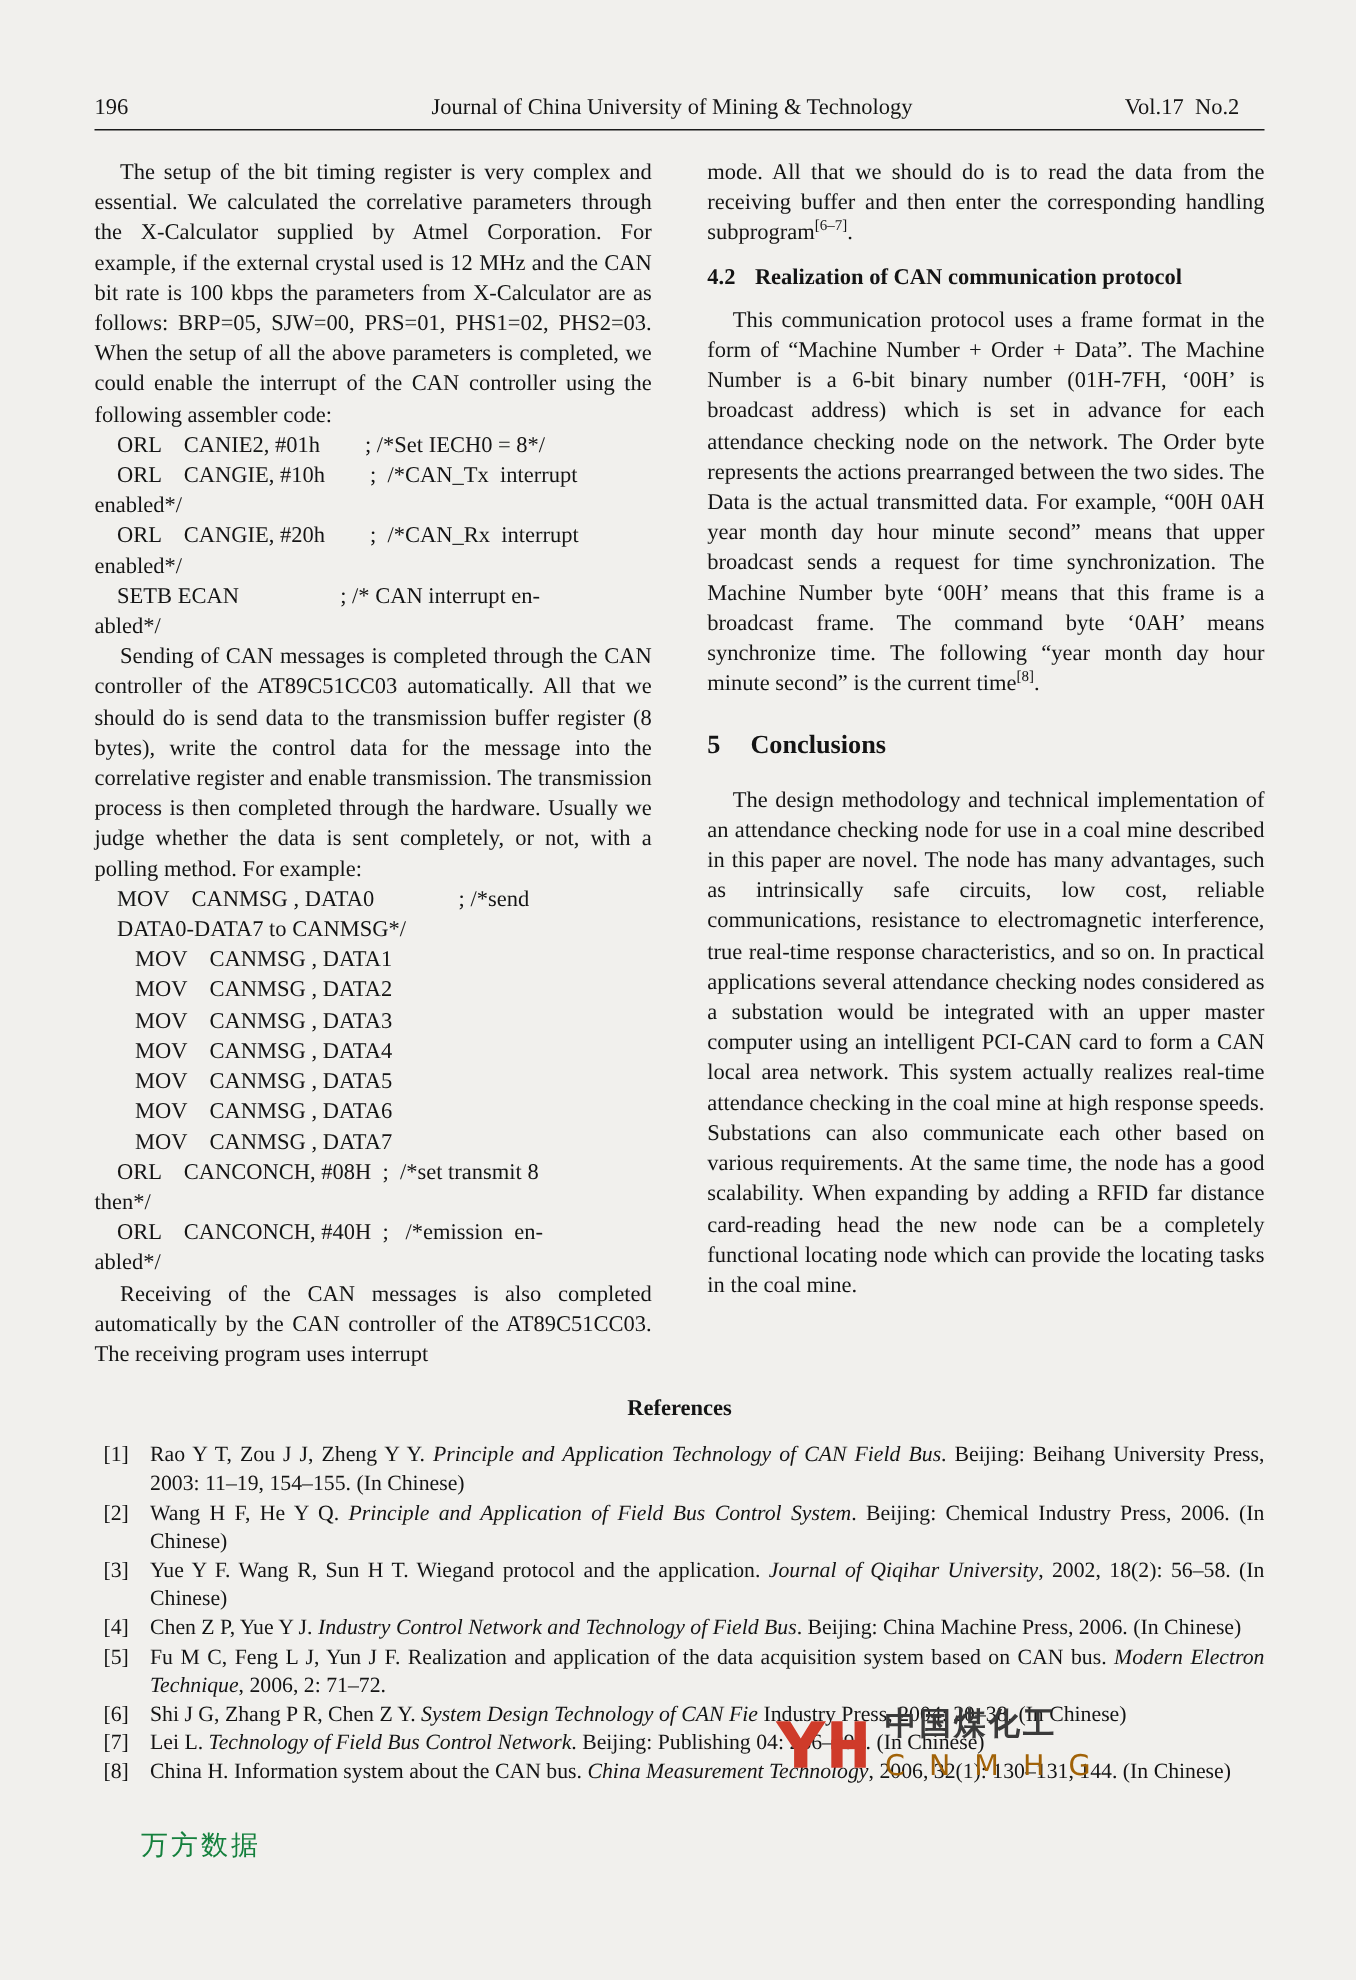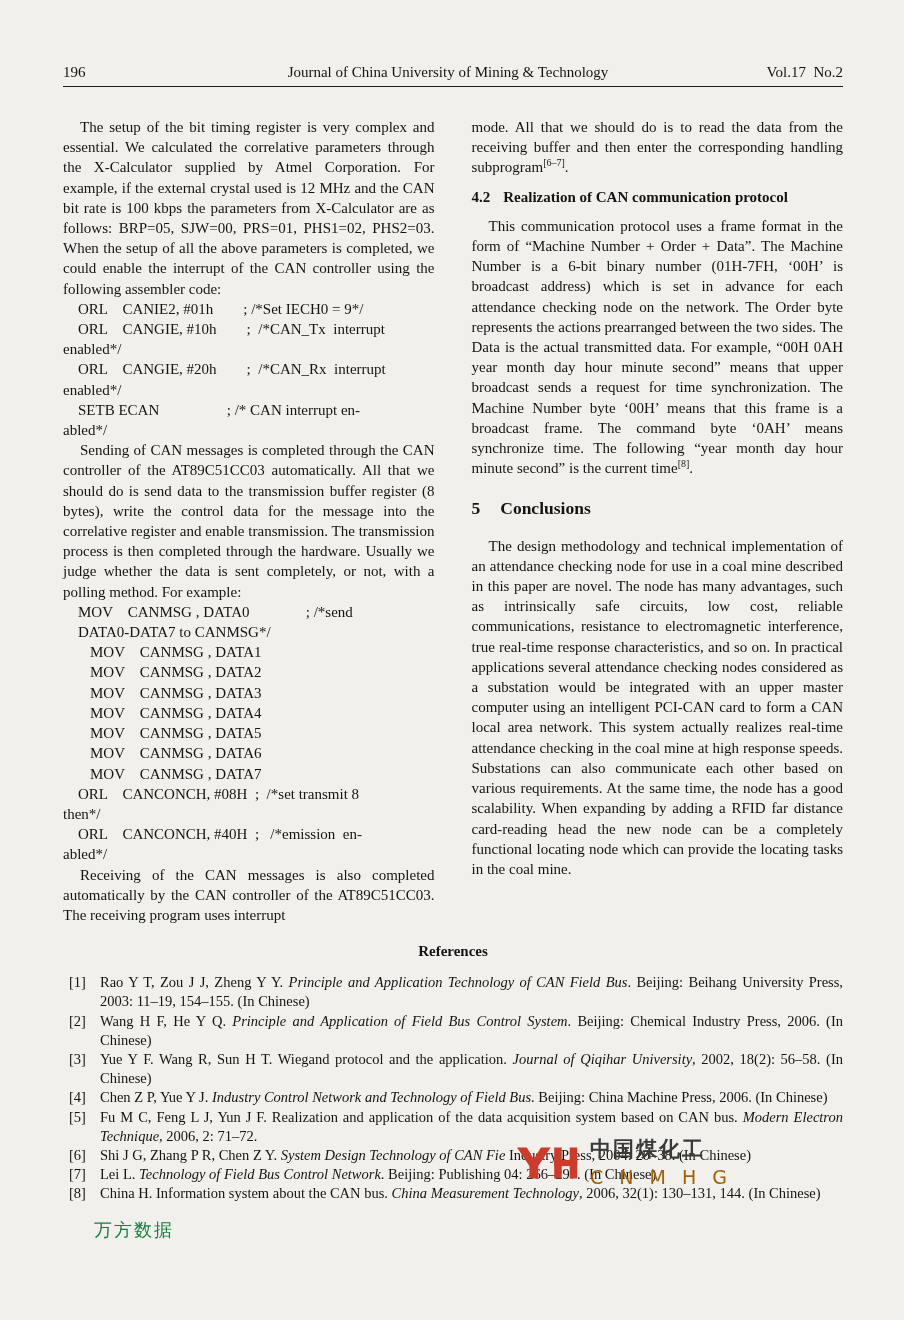--- a/index.html
+++ b/index.html
@@ -7,24 +7,24 @@
   .page {
     position:relative; width:904px; height:1320px; margin:0 auto;
     background:#f1f0ed; color:#141414; overflow:hidden;
     font-family:"Liberation Serif", serif;
   }
   .content { padding:64px 61px 0 63px; }
 
   .header { display:flex; align-items:baseline; font-size:15px; }
   .header .pn  { width:100px; }
   .header .jt  { flex:1; text-align:center; }
-  .header .vol { width:110px; text-align:right; white-space:pre; }
+  .header .vol { width:110px; text-align:center; white-space:pre; }
   .rule { border:none; border-top:1.6px solid #1a1a1a; margin-top:5px; }
 
-  .cols { display:flex; gap:37px; margin-top:30px; }
+  .cols { display:flex; gap:37px; margin-top:18px; }
   .col  { flex:1; font-size:15px; line-height:20.2px; text-align:justify; }
   p.para { margin:0; }
   p.ind  { text-indent:17px; }
 
   .code-line { white-space:pre-wrap; }
   .i0 { padding-left:0; }
   .i1 { padding-left:15px; }
   .i2 { padding-left:27px; }
 
   .sub-heading { display:flex; font-weight:bold; font-size:15px; margin:9px 0 9px; text-align:left; }
@@ -59,21 +59,21 @@
       <span class="jt">Journal of China University of Mining &amp; Technology</span>
       <span class="vol">Vol.17  No.2</span>
     </div>
     <hr class="rule">
 
     <div class="cols">
 
       <div class="col">
         <p class="para ind">The setup of the bit timing register is very complex and essential. We calculated the correlative parameters through the X-Calculator supplied by Atmel Corporation. For example, if the external crystal used is 12 MHz and the CAN bit rate is 100 kbps the parameters from X-Calculator are as follows: BRP=05, SJW=00, PRS=01, PHS1=02, PHS2=03. When the setup of all the above parameters is completed, we could enable the interrupt of the CAN controller using the following assembler code:</p>
         <div>
-          <div class="code-line i1">ORL    CANIE2, #01h        ; /*Set IECH0 = 9*/</div>
+          <div class="code-line i1">ORL    CANIE2, #01h        ; /*Set IECH0 = 8*/</div>
           <div class="code-line i1">ORL    CANGIE, #10h        ;  /*CAN_Tx  interrupt</div>
           <div class="code-line i0">enabled*/</div>
           <div class="code-line i1">ORL    CANGIE, #20h        ;  /*CAN_Rx  interrupt</div>
           <div class="code-line i0">enabled*/</div>
           <div class="code-line i1">SETB ECAN                  ; /* CAN interrupt en-</div>
           <div class="code-line i0">abled*/</div>
         </div>
         <p class="para ind">Sending of CAN messages is completed through the CAN controller of the AT89C51CC03 automatically. All that we should do is send data to the transmission buffer register (8 bytes), write the control data for the message into the correlative register and enable transmission. The transmission process is then completed through the hardware. Usually we judge whether the data is sent completely, or not, with a polling method. For example:</p>
         <div>
           <div class="code-line i1">MOV    CANMSG , DATA0               ; /*send</div>

